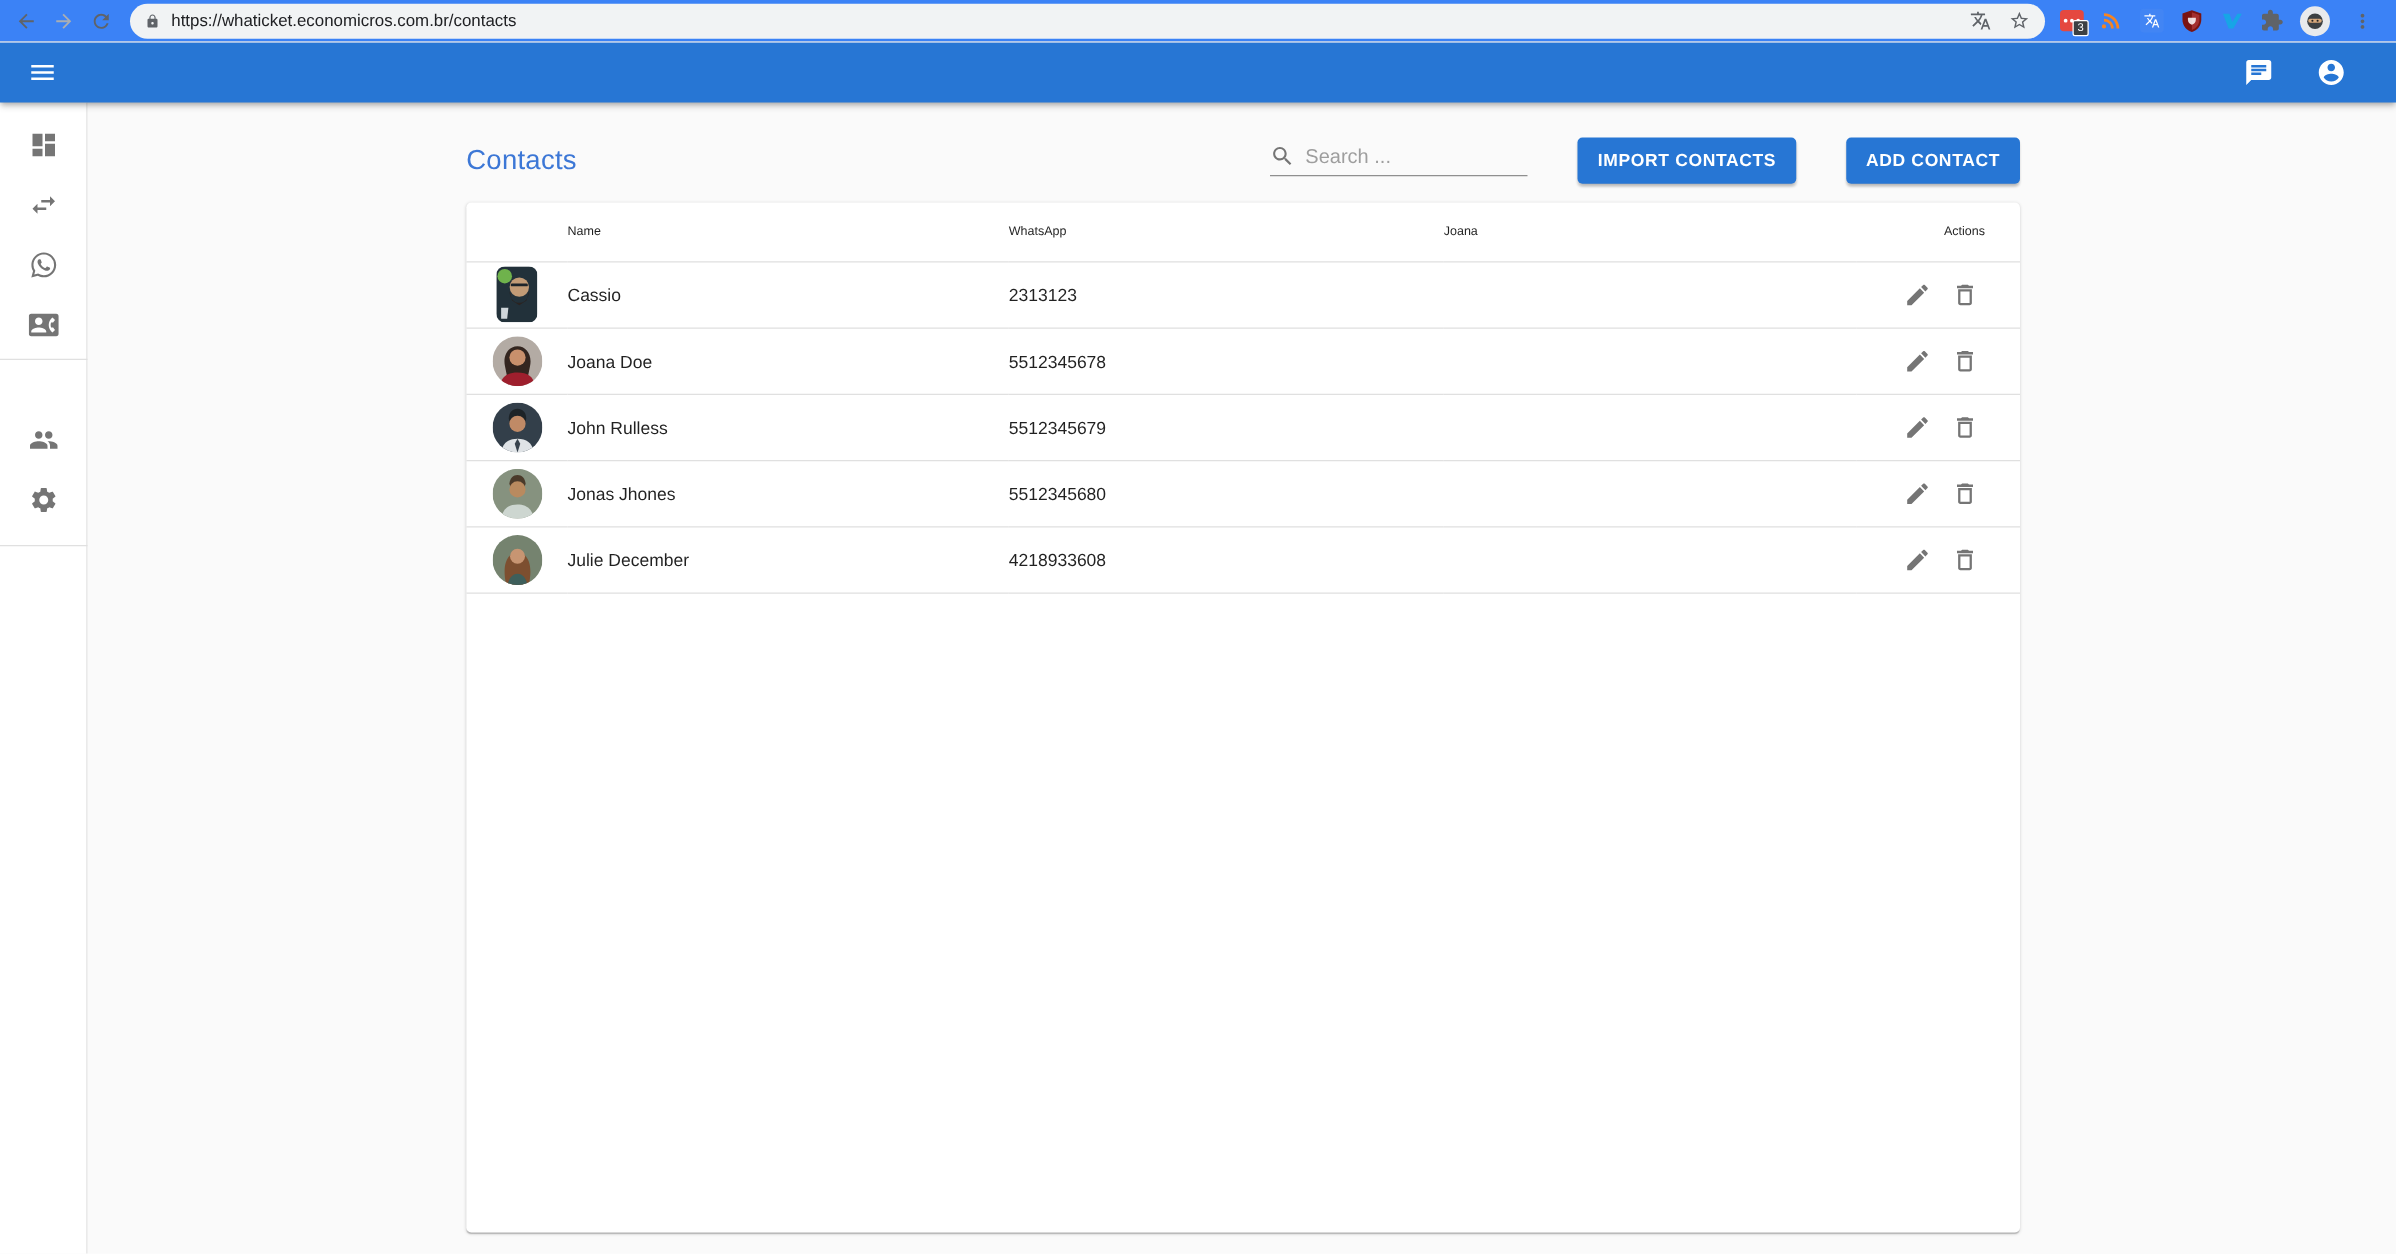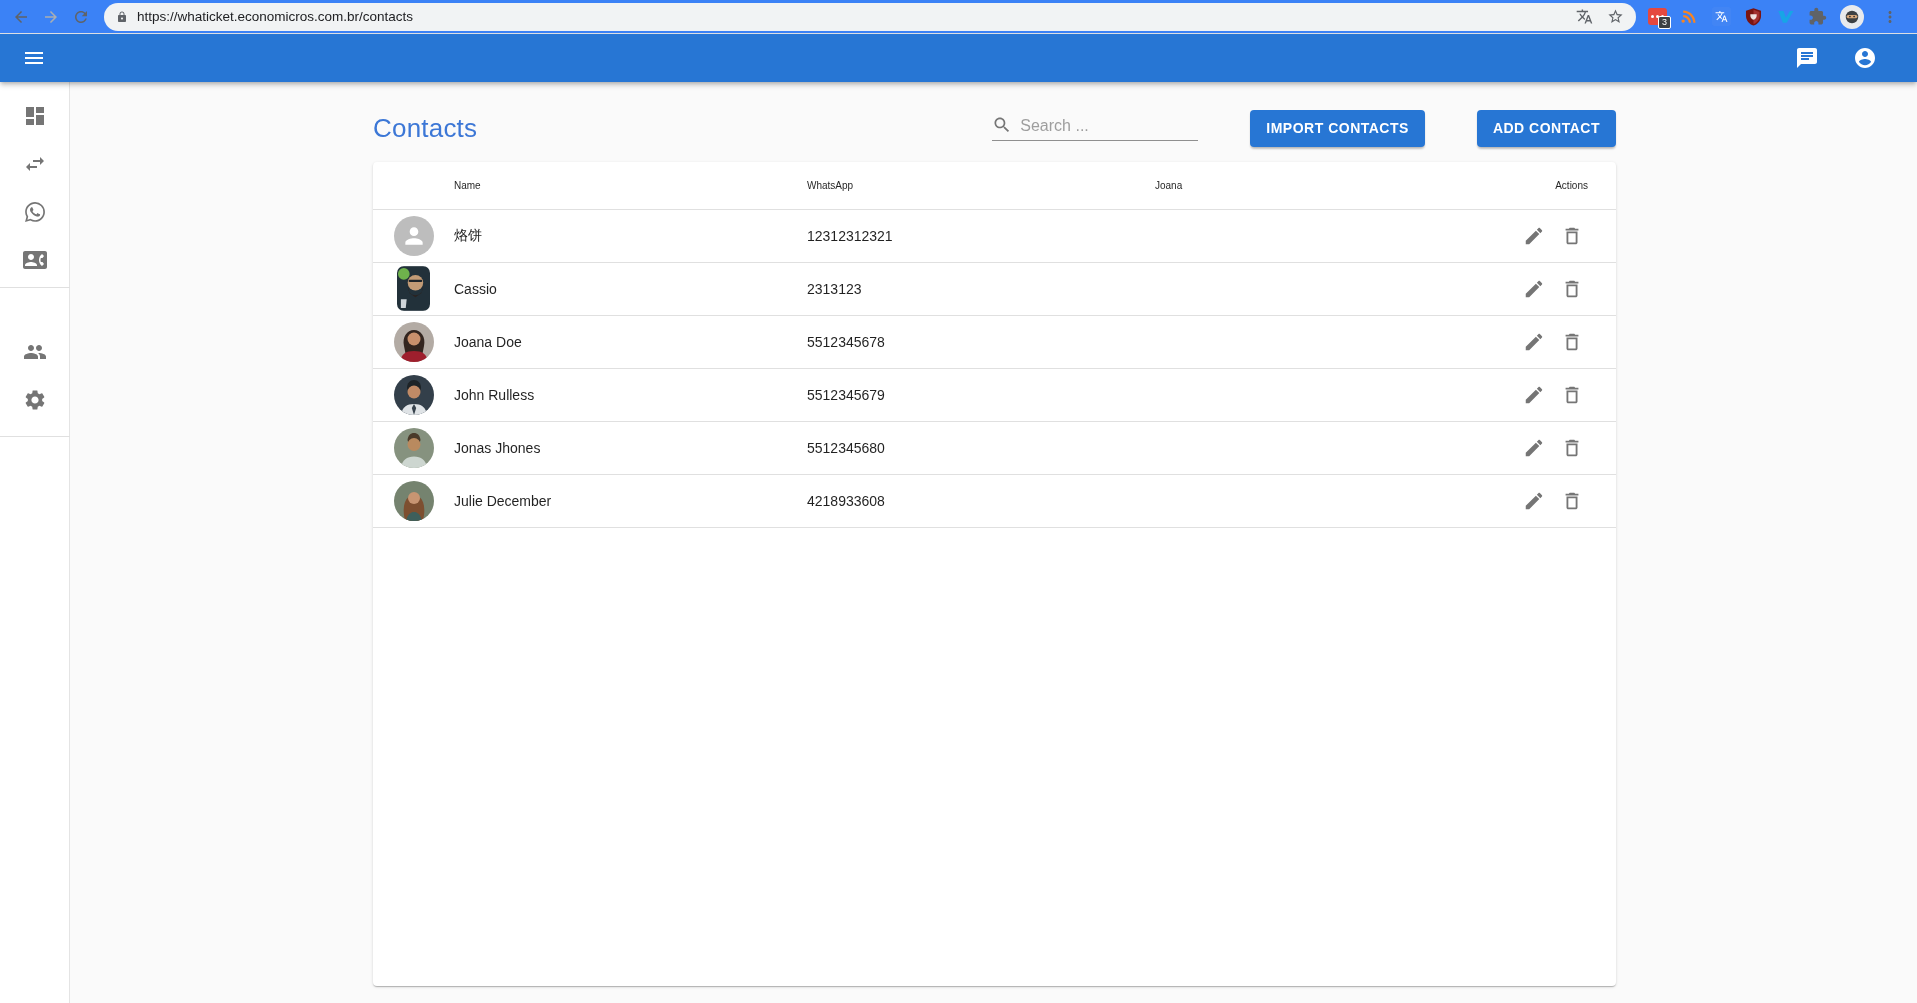--- a/index.html
+++ b/index.html
@@ -55,22 +55,22 @@
   .shell { display:flex; height:921px; }
   .sidebar { width:70px; flex:none; background:#fff; border-right:1px solid #e4e4e4; padding-top:10px; display:flex; flex-direction:column; align-items:center; }
   .side-item { width:48px; height:48px; display:flex; align-items:center; justify-content:center; color:#757575; cursor:pointer; border-radius:4px; }
   .side-item svg { width:24px; height:24px; }
   .side-divider { width:70px; height:1px; background:#e0e0e0; margin-top:3px; flex:none; }
   .side-gap { height:40px; flex:none; }
   .side-divider2 { width:70px; height:1px; background:#e0e0e0; margin-top:12px; flex:none; }
 
   .main { flex:1; padding:24px 0 0 303px; }
   .page-header { width:1243px; height:44px; display:flex; align-items:center; justify-content:space-between; }
-  .page-title { font-size:26px; font-weight:500; color:#3c77d6; letter-spacing:.2px; }
-  .header-right { display:flex; align-items:center; gap:24px; }
+  .page-title { font-size:22px; font-weight:500; color:#3c77d6; letter-spacing:.2px; }
+  .header-right { display:flex; align-items:center; gap:12px; }
   .search { display:flex; align-items:flex-end; gap:8px; border-bottom:1px solid #8f8f8f; padding-bottom:5px; width:206px; }
   .search svg { width:20px; height:20px; color:#757575; flex:none; }
   .search input { border:none; outline:none; background:transparent; font-size:16px; color:rgba(0,0,0,.87); width:160px; font-family:inherit; }
   .search input::placeholder { color:#9e9e9e; opacity:1; }
   .btn {
     background:#2776d4; color:#fff; border:none; border-radius:4px; height:37px;
     padding:0 16px; font-size:14px; font-weight:700; letter-spacing:.5px; cursor:pointer;
     font-family:inherit; box-shadow:0 3px 3px -2px rgba(0,0,0,.2), 0 2px 2px 0 rgba(0,0,0,.14);margin-left:28px;
   }
 
@@ -269,44 +269,20 @@
           <tr>
             <th></th>
             <th>Name</th>
             <th>WhatsApp</th>
             <th>Joana</th>
             <th class="th-actions">Actions</th>
           </tr>
         </thead>
         <tbody>
 
-          <tr>
-            <td class="cell-avatar"><span class="av av-default">
-                  <svg viewBox="0 0 24 24">
-                    <path fill="#fff" d="M12 12c2.21 0 4-1.79 4-4s-1.79-4-4-4-4 1.79-4 4 1.79 4 4 4zm0 2c-2.67 0-8 1.34-8 4v2h16v-2c0-2.66-5.33-4-8-4z"></path>
-                  </svg>
-                </span></td>
-            <td>烙饼</td>
-            <td>12312312321</td>
-            <td></td>
-            <td>
-                <div class="actions-wrap">
-              <span class="act-btn">
-                    <svg viewBox="0 0 24 24">
-                      <path fill="currentColor" d="M3 17.25V21h3.75L17.81 9.94l-3.75-3.75L3 17.25zM20.71 7.04c.39-.39.39-1.02 0-1.41l-2.34-2.34c-.39-.39-1.02-.39-1.41 0l-1.83 1.83 3.75 3.75 1.83-1.83z"></path>
-                    </svg>
-                  </span>
-              <span class="act-btn">
-                    <svg viewBox="0 0 24 24">
-                      <path fill="currentColor" d="M16 9v10H8V9h8m-1.5-6h-5l-1 1H5v2h14V4h-3.5l-1-1zM18 7H6v12c0 1.1.9 2 2 2h8c1.1 0 2-.9 2-2V7z"></path>
-                    </svg>
-                  </span>
-            </div>
-              </td>
-          </tr>
 
           <tr>
             <td class="cell-avatar"><span class="av-rect"><svg viewBox="0 0 34 46">
                     <rect width="34" height="46" fill="#22313a"></rect>
                     <circle cx="7" cy="8" r="6" fill="#6fb24c"></circle>
                     <path d="M4 34h6l-1 9H4z" fill="#cfd6da"></path>
                     <circle cx="19" cy="17" r="8" fill="#c29b76"></circle>
                     <path d="M11 20c0 7 4 10 8 10s8-3 8-10l-2 8-6 4-6-4z" fill="#2b2320"></path>
                     <rect x="12" y="14" width="14" height="2.4" rx="1" fill="#1d242a"></rect>
                   </svg></span></td>

